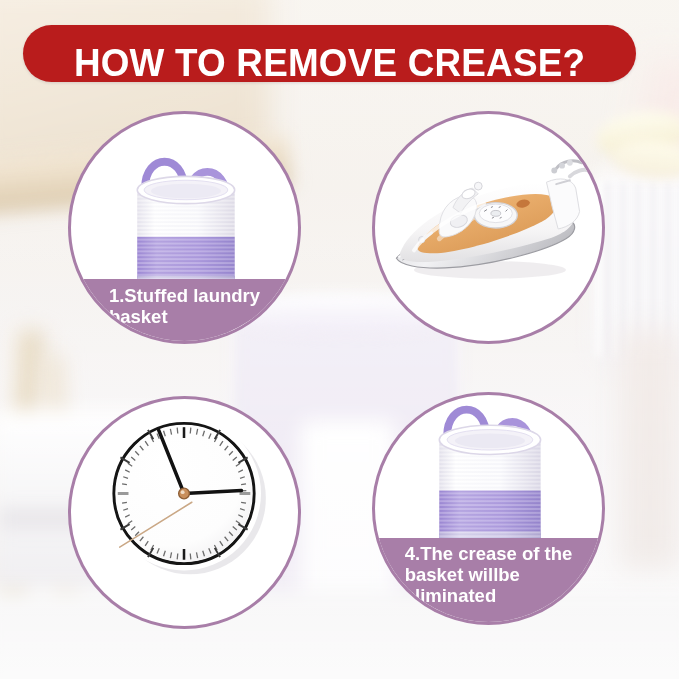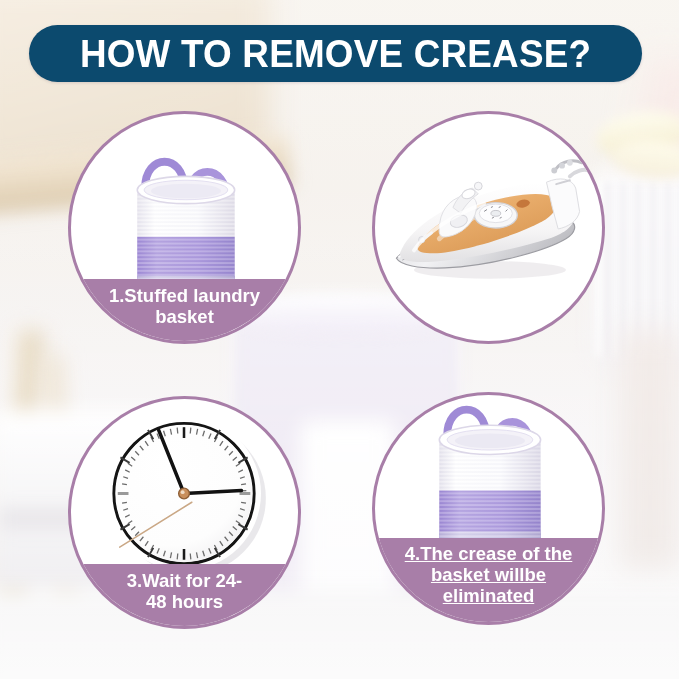--- a/index.html
+++ b/index.html
@@ -174,28 +174,28 @@
   }
   .bg-wash {
     position: absolute;
     inset: 0;
     background: linear-gradient(180deg, rgba(255,255,255,0.34) 0%, rgba(255,255,255,0.22) 45%, rgba(255,255,255,0.46) 100%);
   }
 
   
   .header-pill {
     position: absolute;
-    left: 29px;
+    left: 23px;
     top: 25px;
     width: 613px;
     height: 57px;
     border-radius: 30px;
-    background: #0c4a6e;
+    background: #b91c1c;
     display: flex;
-    align-items: center;
+    align-items: flex-end;
     justify-content: center;
     box-shadow: 0 1px 3px rgba(90,60,90,0.18);
   }
   .header-title {
     color: #ffffff;
     font-size: 38px;
     font-weight: bold;
     letter-spacing: 0.2px;
     line-height: 1;
     white-space: nowrap;
@@ -227,30 +227,29 @@
   .caption-band {
     position: absolute;
     left: 0;
     right: 0;
     bottom: 0;
     background: #a87ea8;
     color: #ffffff;
     font-size: 18.5px;
     font-weight: bold;
     line-height: 1.14;
-    text-align: center;
     display: flex;
     align-items: flex-start;
     justify-content: center;
     padding-top: 6px;
     box-sizing: border-box;
     white-space: pre-line;
   }
   .band-h2 { height: 62px; }
-  .band-h3 { height: 84px; padding-top: 5px; text-decoration: underline; }
+  .band-h3 { height: 84px; padding-top: 5px; }
 </style>
 </head>
 <body>
 
 <div id="infographic">
 
   <div class="bg-layer">
     <div class="bg-base"></div>
     <div class="bg-wood-top"></div>
     <div class="bg-wood-rail"></div>
@@ -486,22 +485,20 @@
 
         <line x1="116" y1="97" x2="90" y2="32" stroke="#121212" stroke-width="3.6" stroke-linecap="round"></line>
 
         <line x1="116" y1="97" x2="175" y2="94" stroke="#121212" stroke-width="3.6" stroke-linecap="round"></line>
 
         <line x1="124" y1="106" x2="50" y2="152" stroke="#caa886" stroke-width="1.6" stroke-linecap="round"></line>
       </g>
       <circle cx="116" cy="97" r="5.5" fill="#c98f5c" stroke="#8e5f36" stroke-width="1.4"></circle>
       <circle cx="114.6" cy="95.6" r="2" fill="#f0dcc6"></circle>
     </svg>
-    <div class="caption-band band-h2">3.Wait for 24-
-48 hours</div>
   </div>
 
   <div class="step step-4">
     <svg class="step-art" viewBox="0 0 233 233">
       <defs>
         <linearGradient id="b4white" x1="0" y1="0" x2="1" y2="0">
           <stop offset="0" stop-color="#e7e5ee"></stop>
           <stop offset="0.16" stop-color="#ffffff"></stop>
           <stop offset="0.6" stop-color="#fcfcfe"></stop>
           <stop offset="1" stop-color="#dedbe8"></stop>

